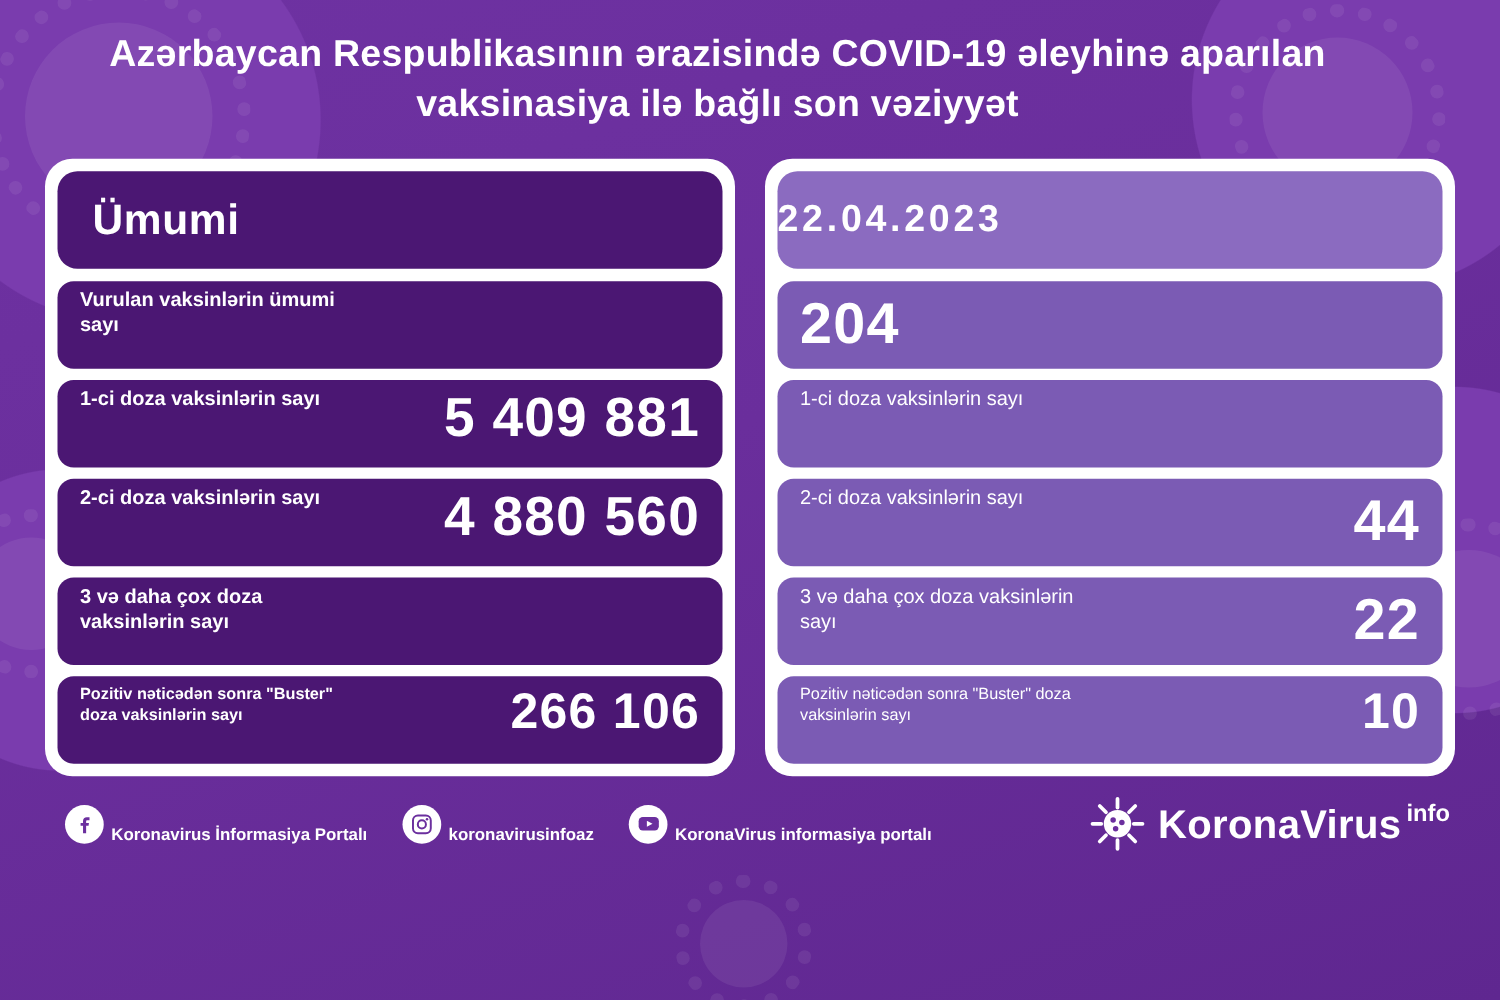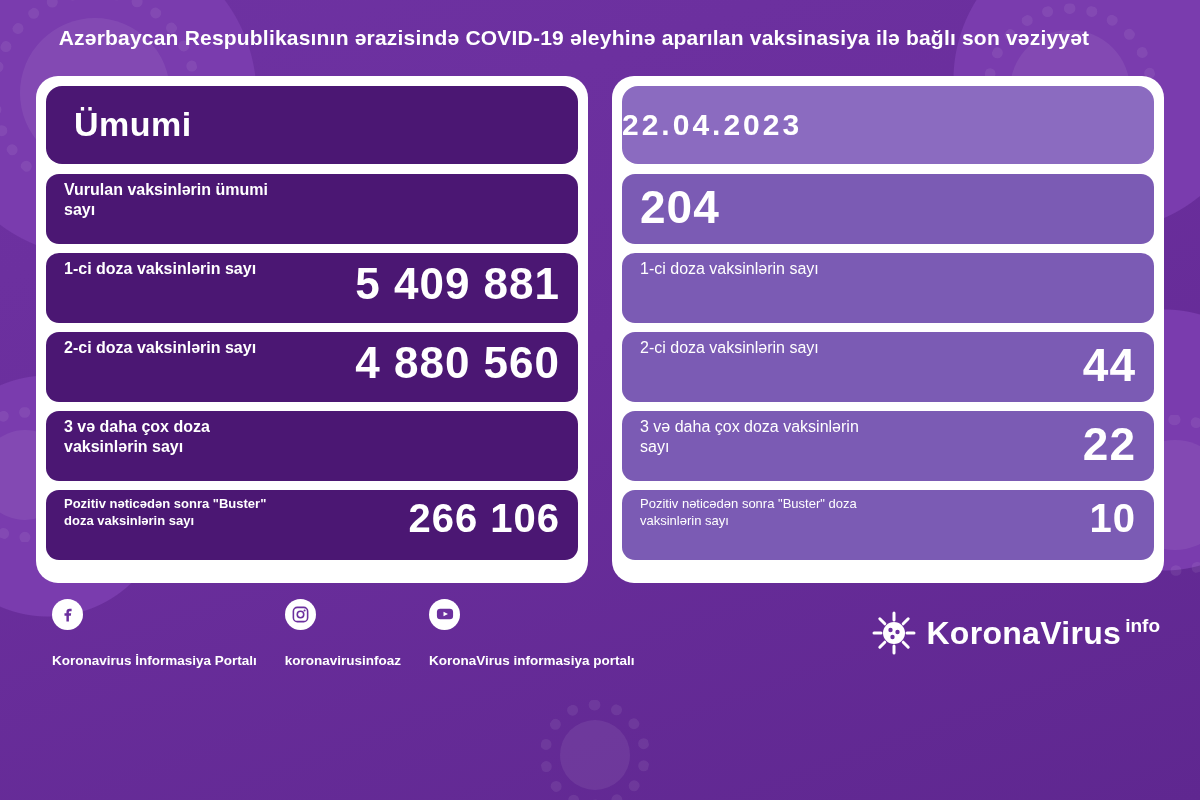--- a/index.html
+++ b/index.html
@@ -44,40 +44,40 @@
   .v3 { width: 90px;  height: 90px;  left: -20px; top: 430px; }
   .v4 { width: 110px; height: 110px; left: 1120px; top: 440px; }
   .v5 { width: 70px;  height: 70px;  left: 560px; top: 720px; }
 
   
   .title {
     position: relative;
     padding: 24px 90px 6px 38px;
     text-align: center;
     color: #ffffff;
-    font-size: 21px;
+    font-size: 30px;
     font-weight: bold;
     line-height: 1.32;
     letter-spacing: 0.2px;
     z-index: 3;
   }
 
   
   .columns {
     position: relative;
     display: flex;
     gap: 24px;
     padding: 18px 36px 0 36px;
     z-index: 3;
   }
   .card {
     flex: 1;
     background: #ffffff;
     border-radius: 22px;
-    padding: 10px 10px 14px 10px;
+    padding: 10px 10px 1px 10px;
   }
   .card-head {
     border-radius: 16px;
     height: 78px;
     display: flex;
     align-items: center;
     color: #ffffff;
     margin-bottom: 10px;
   }
   .head-left {
@@ -135,24 +135,23 @@
   
   .footer {
     position: relative;
     display: flex;
     align-items: center;
     padding: 16px 40px 0 52px;
     z-index: 3;
   }
   .social {
     display: flex;
-    align-items: flex-start;
-    gap: 23px;
+    align-items: flex-end;
+    gap: 6px;
     margin-right: 28px;
-    flex-direction: column;
   }
   .social-name {
     color: #ffffff;
     font-size: 13.5px;
     font-weight: bold;
     white-space: nowrap;
   }
   .badge {
     width: 31px; height: 31px;
     border-radius: 50%;

